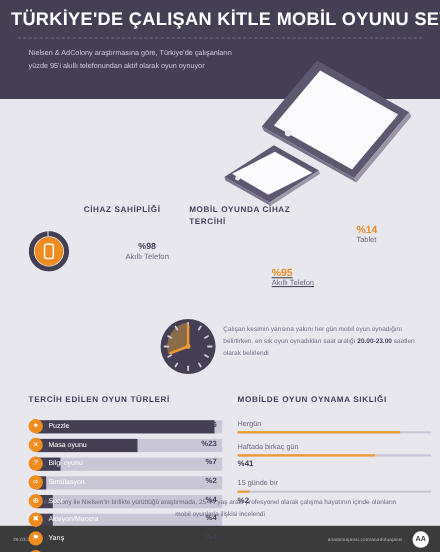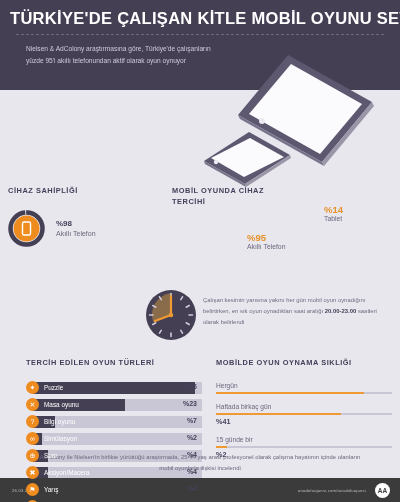--- a/index.html
+++ b/index.html
@@ -49,38 +49,38 @@
 
   .sec-title {
     font-size:7.4px;
     font-weight:bold;
     letter-spacing:.55px;
     color:#46405a;
     line-height:1.45;
   }
 
   
-  .own { position:absolute; left:8px; top:96px; width:170px; }
+  .own { position:absolute; left:26px; top:96px; width:170px;text-align:center; }
   .own-list { margin-top:13px; }
-  .own-row { display:flex; align-items:center; height:37px; margin-bottom:6px; }
+  .own-row { display:flex; align-items:center; height:37px; margin-bottom:6px;gap:40px; }
   .ring { position:relative; width:37px; height:37px; flex:0 0 37px; }
   .ring svg { position:absolute; left:0; top:0; }
   .own-txt { margin-left:11px; }
   .own-pct { font-size:8px; font-weight:bold; color:#46405a; line-height:1.25; }
   .own-lbl { font-size:7px; color:#6d677d; line-height:1.3; }
 
   
   .pref-title { position:absolute; left:172px; top:96px; width:110px; }
 
   
   .callout { position:absolute; }
   .callout .c-pct { font-size:9.5px; font-weight:bold; color:#e8912a; line-height:1.2; }
   .callout .c-lbl { font-size:6.8px; color:#6d677d; line-height:1.3; }
   .cal-tablet { left:324px; top:114px; }
-  .cal-phone  { left:247px; top:142px; }
+  .cal-phone  { left:247px; top:153px;text-decoration:underline; }
 
   
   .clock-wrap { position:absolute; left:143px; top:197px; }
   .clock-note {
     position:absolute; left:203px; top:205px; width:180px;
     font-size:5.9px; line-height:1.85; color:#716b81;
   }
   .clock-note b { color:#46405a; font-weight:bold; }
 
   

